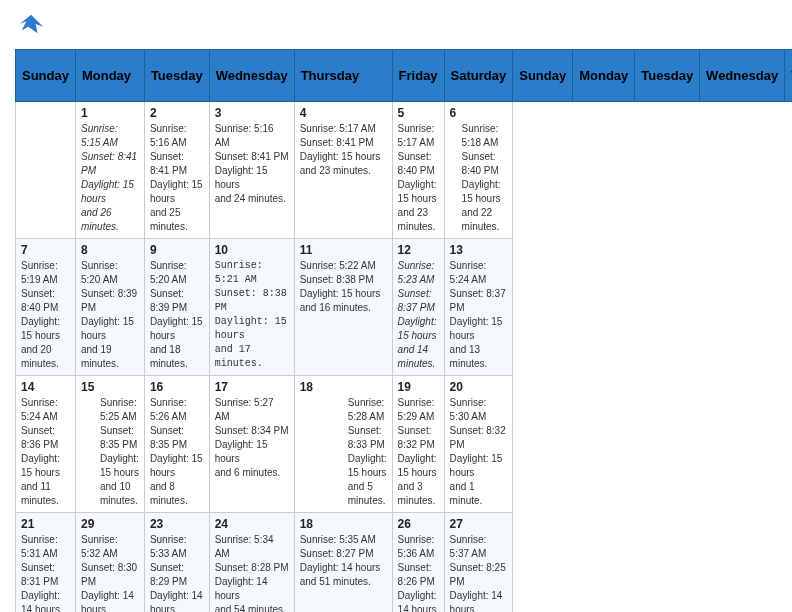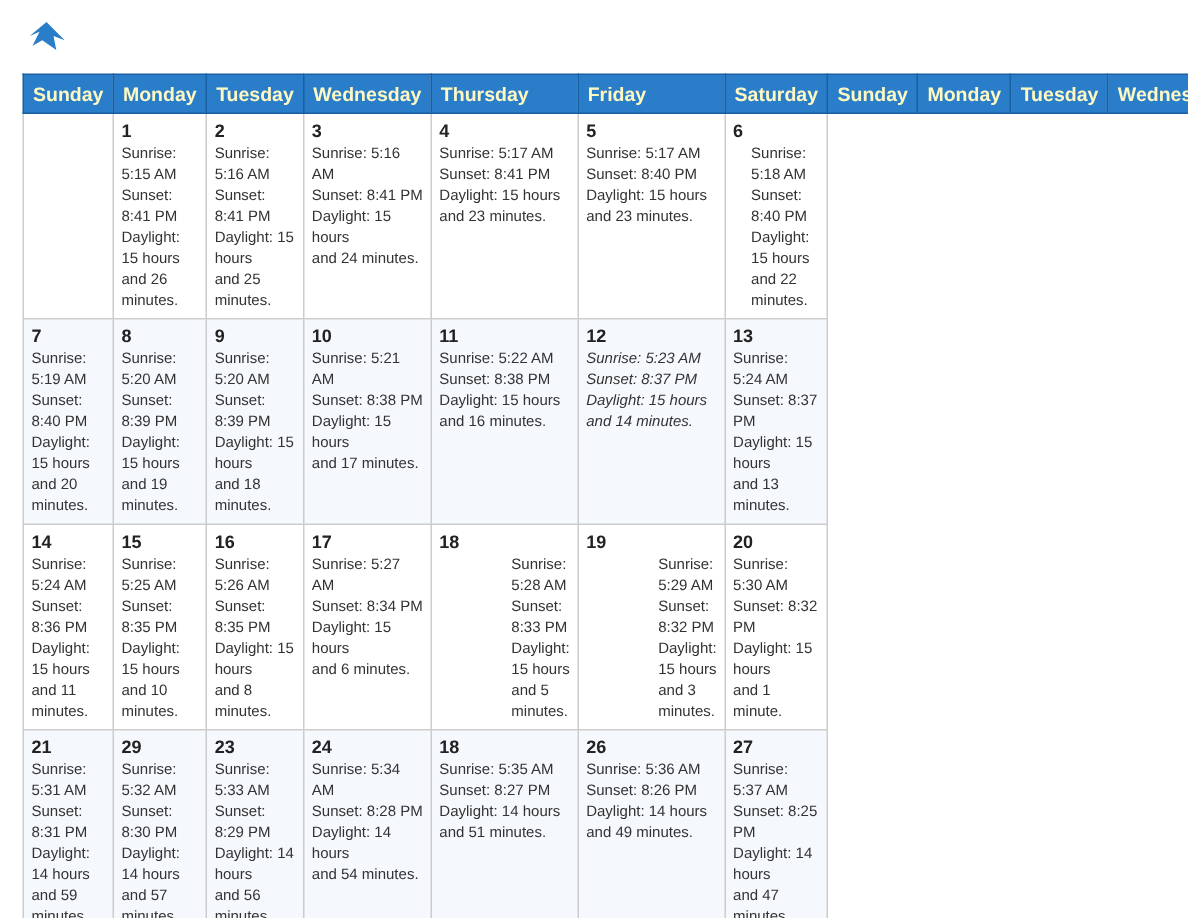--- a/index.html
+++ b/index.html
@@ -46,24 +46,24 @@
     .location-title {
       font-size: 16px;
       color: #333;
     }
     table {
       width: 100%;
       border-collapse: collapse;
     }
     thead tr th {
       background-color: #2a7dc9;
-      color: #fef9c3;
+      color: #000000;
       font-size: 13px;
       font-weight: bold;
-      padding: 5px 6px;
+      padding: 18px 6px;
       text-align: left;
       border: 1px solid #1a5fa0;
     }
     tbody tr td {
       border: 1px solid #ccc;
       vertical-align: top;
       padding: 4px 5px;
       font-size: 10.5px;
       color: #222;
       width: 113px;
@@ -139,21 +139,21 @@
           <th>Tuesday</th>
           <th>Wednesday</th>
           <th>Thursday</th>
         </tr>
     </thead>
     <tbody id="calendar-body">
     <tr>
           <td class="empty-cell"></td>
           <td>
             <span class="day-number">1</span>
-            <div class="cell-text" style="white-space: pre-line;">Sunrise: 5:15 AM
+            <div class="cell-text" style="white-space: pre-line; font-style: italic;">Sunrise: 5:15 AM
 Sunset: 8:41 PM
 Daylight: 15 hours
 and 26 minutes.</div>
           </td>
           <td>
             <span class="day-number">2</span>
             <div class="cell-text" style="white-space: pre-line;">Sunrise: 5:16 AM
 Sunset: 8:41 PM
 Daylight: 15 hours
 and 25 minutes.</div>
@@ -204,21 +204,21 @@
           </td>
           <td>
             <span class="day-number">9</span>
             <div class="cell-text" style="white-space: pre-line;">Sunrise: 5:20 AM
 Sunset: 8:39 PM
 Daylight: 15 hours
 and 18 minutes.</div>
           </td>
           <td>
             <span class="day-number">10</span>
-            <div class="cell-text" style="white-space: pre-line;">Sunrise: 5:21 AM
+            <div class="cell-text" style="white-space: pre-line; font-family: Liberation Mono, monospace;">Sunrise: 5:21 AM
 Sunset: 8:38 PM
 Daylight: 15 hours
 and 17 minutes.</div>
           </td>
           <td>
             <span class="day-number">11</span>
             <div class="cell-text" style="white-space: pre-line;">Sunrise: 5:22 AM
 Sunset: 8:38 PM
 Daylight: 15 hours
 and 16 minutes.</div>
@@ -241,21 +241,21 @@
         <tr>
           <td>
             <span class="day-number">14</span>
             <div class="cell-text" style="white-space: pre-line;">Sunrise: 5:24 AM
 Sunset: 8:36 PM
 Daylight: 15 hours
 and 11 minutes.</div>
           </td>
           <td>
             <span class="day-number">15</span>
-            <div class="cell-text" style="white-space: pre-line;">Sunrise: 5:25 AM
+            <div class="cell-text" style="white-space: pre-line; margin-left: 19px;">Sunrise: 5:25 AM
 Sunset: 8:35 PM
 Daylight: 15 hours
 and 10 minutes.</div>
           </td>
           <td>
             <span class="day-number">16</span>
             <div class="cell-text" style="white-space: pre-line;">Sunrise: 5:26 AM
 Sunset: 8:35 PM
 Daylight: 15 hours
 and 8 minutes.</div>
@@ -269,21 +269,21 @@
           </td>
           <td>
             <span class="day-number">18</span>
             <div class="cell-text" style="white-space: pre-line; margin-left: 48px;">Sunrise: 5:28 AM
 Sunset: 8:33 PM
 Daylight: 15 hours
 and 5 minutes.</div>
           </td>
           <td>
             <span class="day-number">19</span>
-            <div class="cell-text" style="white-space: pre-line; margin-left: 48px;">Sunrise: 5:29 AM
+            <div class="cell-text" style="white-space: pre-line;">Sunrise: 5:29 AM
 Sunset: 8:32 PM
 Daylight: 15 hours
 and 3 minutes.</div>
           </td>
           <td>
             <span class="day-number">20</span>
             <div class="cell-text" style="white-space: pre-line;">Sunrise: 5:30 AM
 Sunset: 8:32 PM
 Daylight: 15 hours
 and 1 minute.</div>

